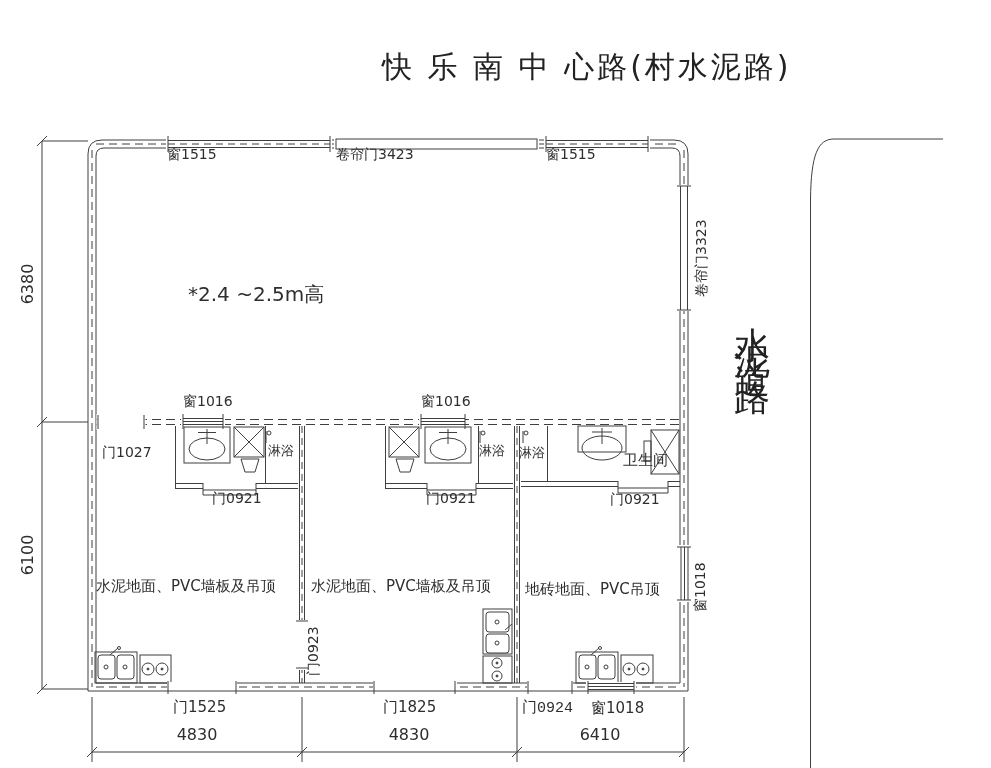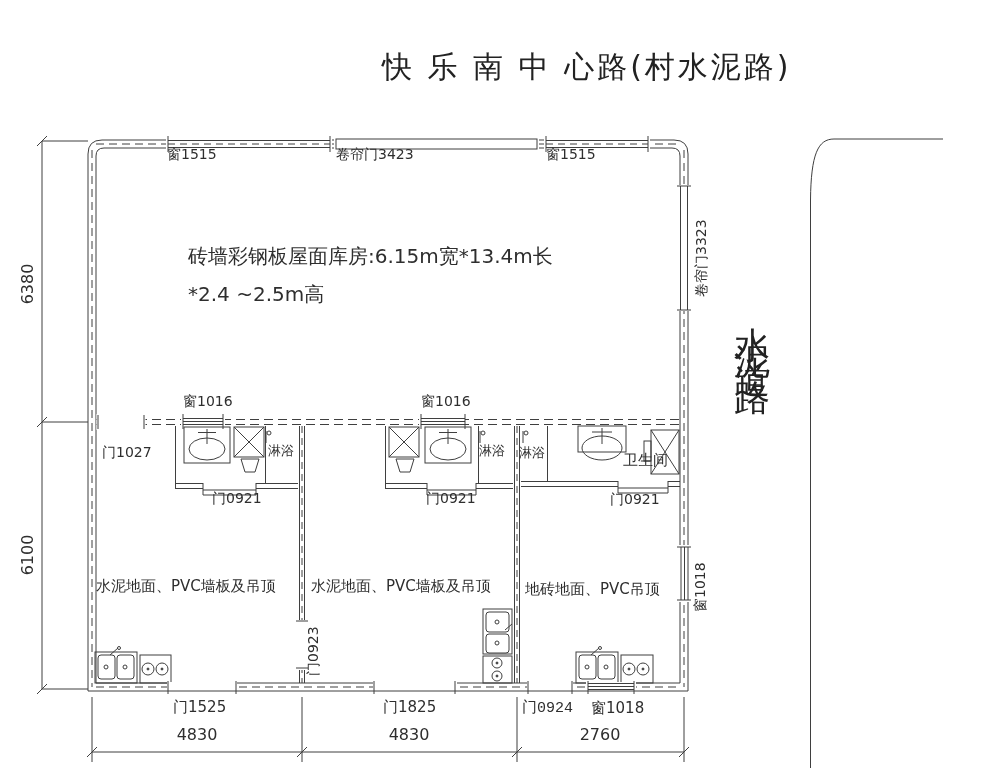--- a/index.html
+++ b/index.html
@@ -246,21 +246,20 @@
     <path d="M987 139 H834 C818 139 811 154 810.5 200 V768"></path>
   </g>
 </svg>
 
 <div class="lbl title" style="left:382px;top:52px;">快 乐 南 中 心路(村水泥路)</div>
 
 <div class="lbl fs14" style="left:167px;top:147px;">窗1515</div>
 <div class="lbl fs14" style="left:336px;top:147px;">卷帘门3423</div>
 <div class="lbl fs14" style="left:546px;top:147px;">窗1515</div>
 
-<div class="lbl fs20" style="left:188px;top:246px;">砖墙彩钢板屋面库房:6.15m宽*13.4m长</div>
 <div class="lbl fs20" style="left:188px;top:284px;">*2.4 ~2.5m高</div>
 
 <div class="lbl fs14 rot" style="left:694px;top:297px;width:88px;">卷帘门3323</div>
 
 <div class="lbl vroad" style="left:734px;top:298px;">水泥道路</div>
 
 <div class="lbl fs16 rot ctr" style="left:20px;top:325px;width:82px;">6380</div>
 <div class="lbl fs16 rot ctr" style="left:20px;top:596px;width:82px;">6100</div>
 
 <div class="lbl fs14" style="left:183px;top:394px;">窗1016</div>
@@ -283,15 +282,15 @@
 <div class="lbl fs14 rot" style="left:306px;top:676px;width:62px;">门0923</div>
 <div class="lbl fs14 rot" style="left:693px;top:612px;width:64px;">窗1018</div>
 
 <div class="lbl fs15" style="left:173px;top:700px;text-align:right;">门1525</div>
 <div class="lbl fs15" style="left:383px;top:700px;">门1825</div>
 <div class="lbl fs15" style="left:522px;top:701px;font-family:Liberation Mono, monospace;">门0924</div>
 <div class="lbl fs15" style="left:591px;top:701px;">窗1018</div>
 
 <div class="lbl fs16 ctr" style="left:157px;top:727px;width:80px;">4830</div>
 <div class="lbl fs16 ctr" style="left:369px;top:727px;width:80px;">4830</div>
-<div class="lbl fs16 ctr" style="left:560px;top:727px;width:80px;">2760</div>
+<div class="lbl fs16 ctr" style="left:560px;top:727px;width:80px;">6410</div>
 
 </div>
 
 </body></html>

